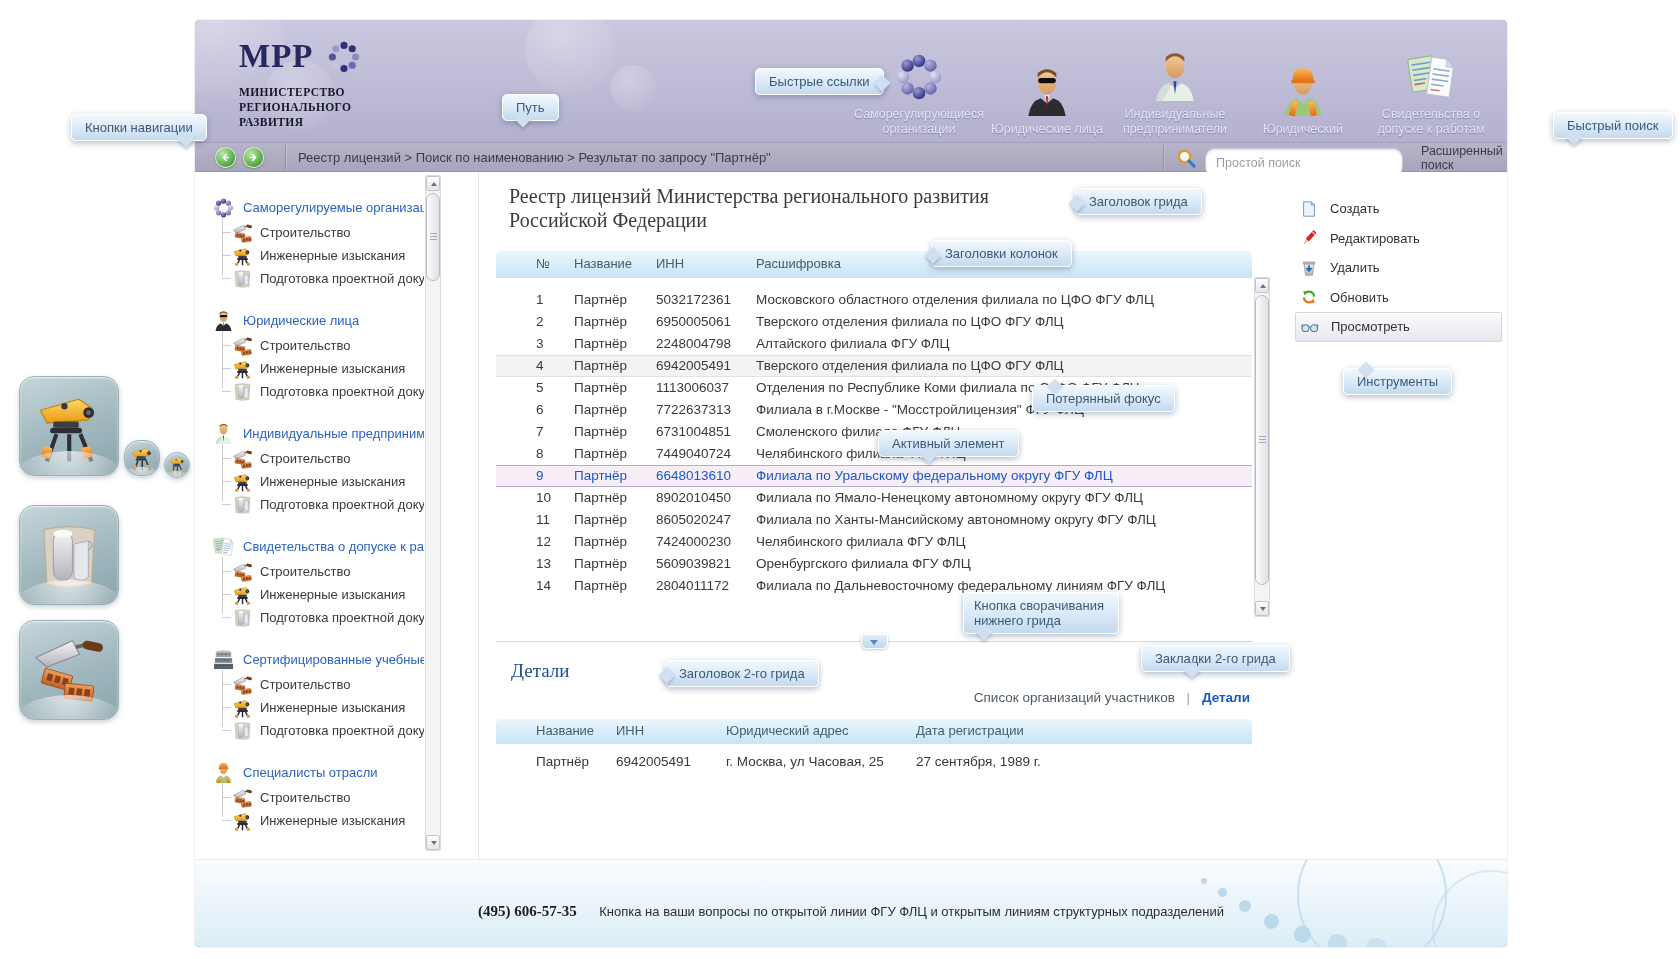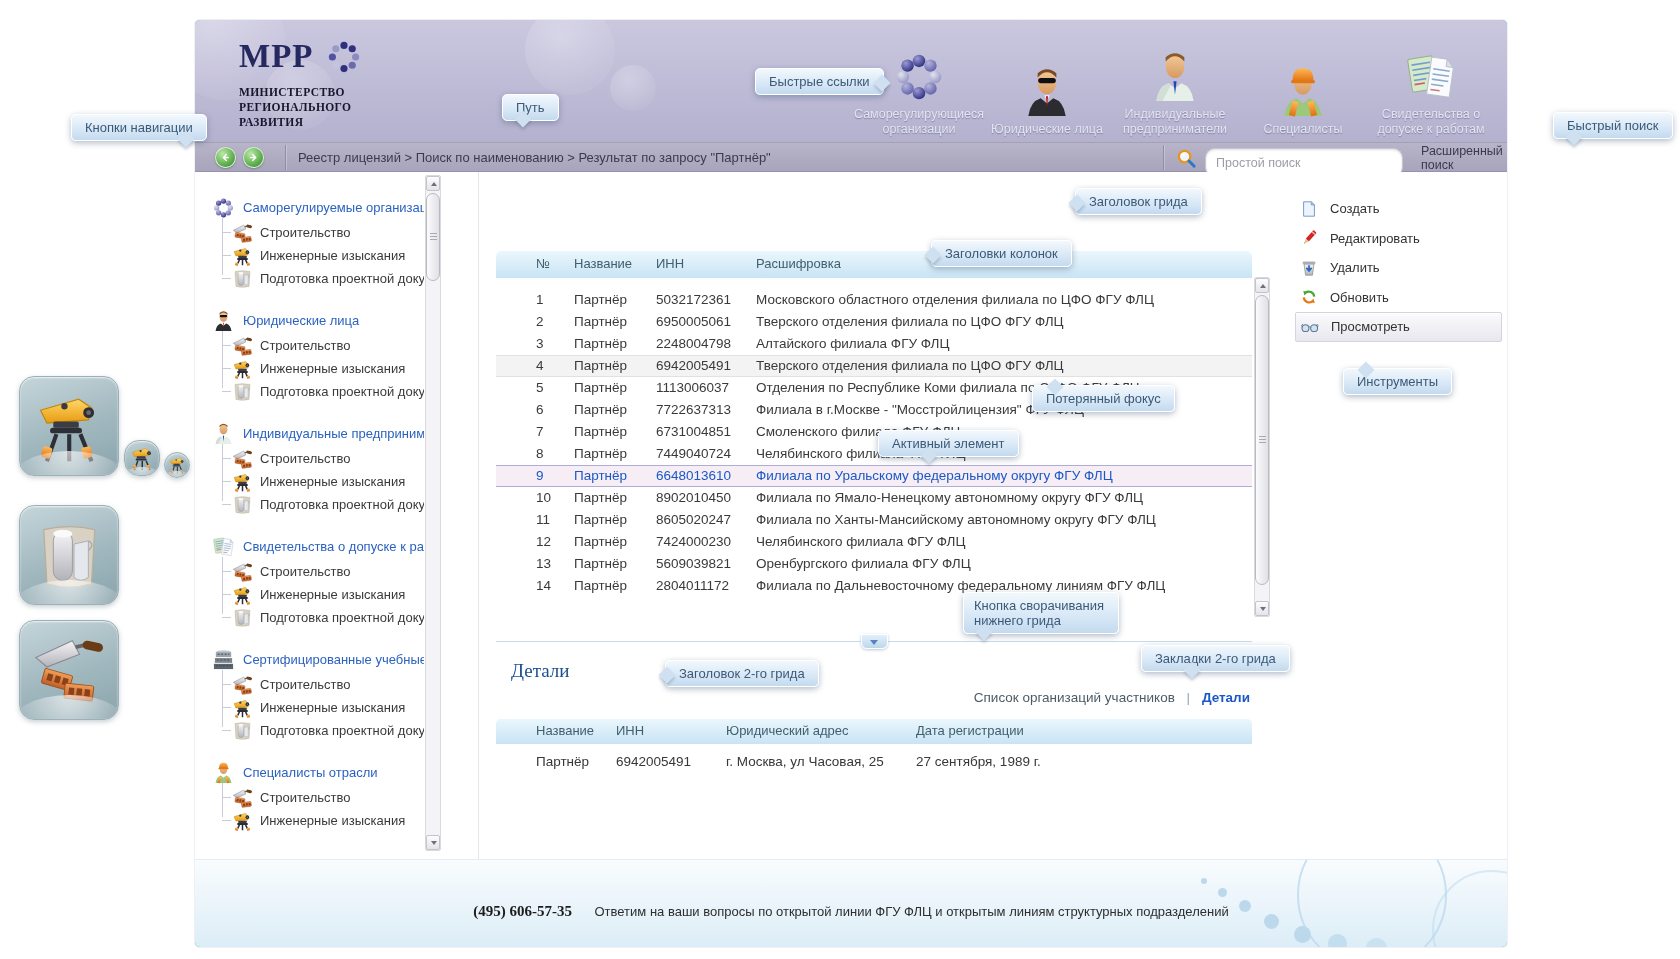--- a/index.html
+++ b/index.html
@@ -318,21 +318,21 @@
           <span class="ql-icon">
             <svg viewBox="0 0 52 52">
               <path d="M8 50 Q10 36 20 33 L26 38 L32 33 Q42 36 44 50 Z" fill="#9dc87c"></path>
               <rect x="14" y="36" width="6" height="14" fill="url(#gOrange)" transform="rotate(14 17 43)"></rect>
               <rect x="32" y="36" width="6" height="14" fill="url(#gOrange)" transform="rotate(-14 35 43)"></rect>
               <ellipse cx="26" cy="19" rx="8.5" ry="10.5" fill="url(#gSkin)"></ellipse>
               <path d="M16 15 Q16 4 26 4 Q36 4 36 15 L36 17 L16 17 Z" fill="url(#gOrange)"></path>
               <rect x="14.5" y="15.5" width="23" height="3" rx="1.5" fill="#e07818"></rect>
             </svg>
           </span>
-          <span class="ql-label">Специалисты</span>
+          <span class="ql-label">Юридический</span>
         </div>
 
         <div class="ql">
           <span class="ql-icon">
             <svg viewBox="0 0 52 52">
               <g transform="rotate(-9 18 26)">
                 <rect x="6" y="8" width="24" height="32" rx="2" fill="#d7e8cc" stroke="#94b288" stroke-width="1"></rect>
                 <path d="M9 14 H27 M9 19 H27 M9 24 H27 M9 29 H21" stroke="#6fa0c8" stroke-width="1.6"></path>
                 <path d="M9 33 H19" stroke="#c86060" stroke-width="1.6"></path>
               </g>
@@ -796,20 +796,21 @@
       <div class="vscroll side-scroll">
         <div class="sb-btn sb-up" style="top:0;"></div>
         <div class="sb-thumb" style="top:17px;height:88px;">
             <span class="sb-grip"></span>
           </div>
         <div class="sb-btn sb-down" style="bottom:0;"></div>
       </div>
     </div>
 
     <div class="main">
+      <div class="grid-title">Реестр лицензий Министерства регионального развития Российской Федерации</div>
 
       <div class="grid-head">
         <span class="col-n">№</span>
         <span class="col-name">Название</span>
         <span class="col-inn">ИНН</span>
         <span class="col-desc">Расшифровка</span>
       </div>
 
       <div class="g-rows">
 
@@ -1011,21 +1012,21 @@
     <div class="ring" style="right:-45px;top:10px;width:120px;height:120px;border-color:rgba(190,218,238,.55);"></div>
     <div class="dotc" style="right:300px;top:18px;width:6px;height:6px;"></div>
     <div class="dotc" style="right:280px;top:28px;width:9px;height:9px;"></div>
     <div class="dotc" style="right:256px;top:40px;width:12px;height:12px;"></div>
     <div class="dotc" style="right:228px;top:54px;width:15px;height:15px;"></div>
     <div class="dotc" style="right:196px;top:66px;width:17px;height:17px;"></div>
     <div class="dotc" style="right:160px;top:74px;width:19px;height:19px;opacity:.8;"></div>
     <div class="dotc" style="right:120px;top:78px;width:21px;height:21px;opacity:.6;"></div>
     <div class="footer-line">
       <span class="footer-phone">(495) 606-57-35</span>
-      <span class="footer-text">Ответим на ваши вопросы по открытой линии ФГУ ФЛЦ и открытым линиям структурных подразделений</span>
+      <span class="footer-text">Кнопка на ваши вопросы по открытой линии ФГУ ФЛЦ и открытым линиям структурных подразделений</span>
     </div>
   </div>
 </div>
 
 <div class="callout t-br" style="left:39px;top:114px;"><span>Кнопки навигации</span><span class="tail"></span></div>
 <div class="callout t-bl" style="left:470px;top:94px;"><span>Путь</span><span class="tail"></span></div>
 <div class="callout t-r" style="left:723px;top:68px;"><span>Быстрые ссылки</span><span class="tail"></span></div>
 <div class="callout t-bl" style="left:1521px;top:112px;"><span>Быстрый поиск</span><span class="tail"></span></div>
 <div class="callout t-l" style="left:1043px;top:188px;"><span>Заголовок грида</span><span class="tail"></span></div>
 <div class="callout t-l" style="left:899px;top:240px;"><span>Заголовки колонок</span><span class="tail"></span></div>

